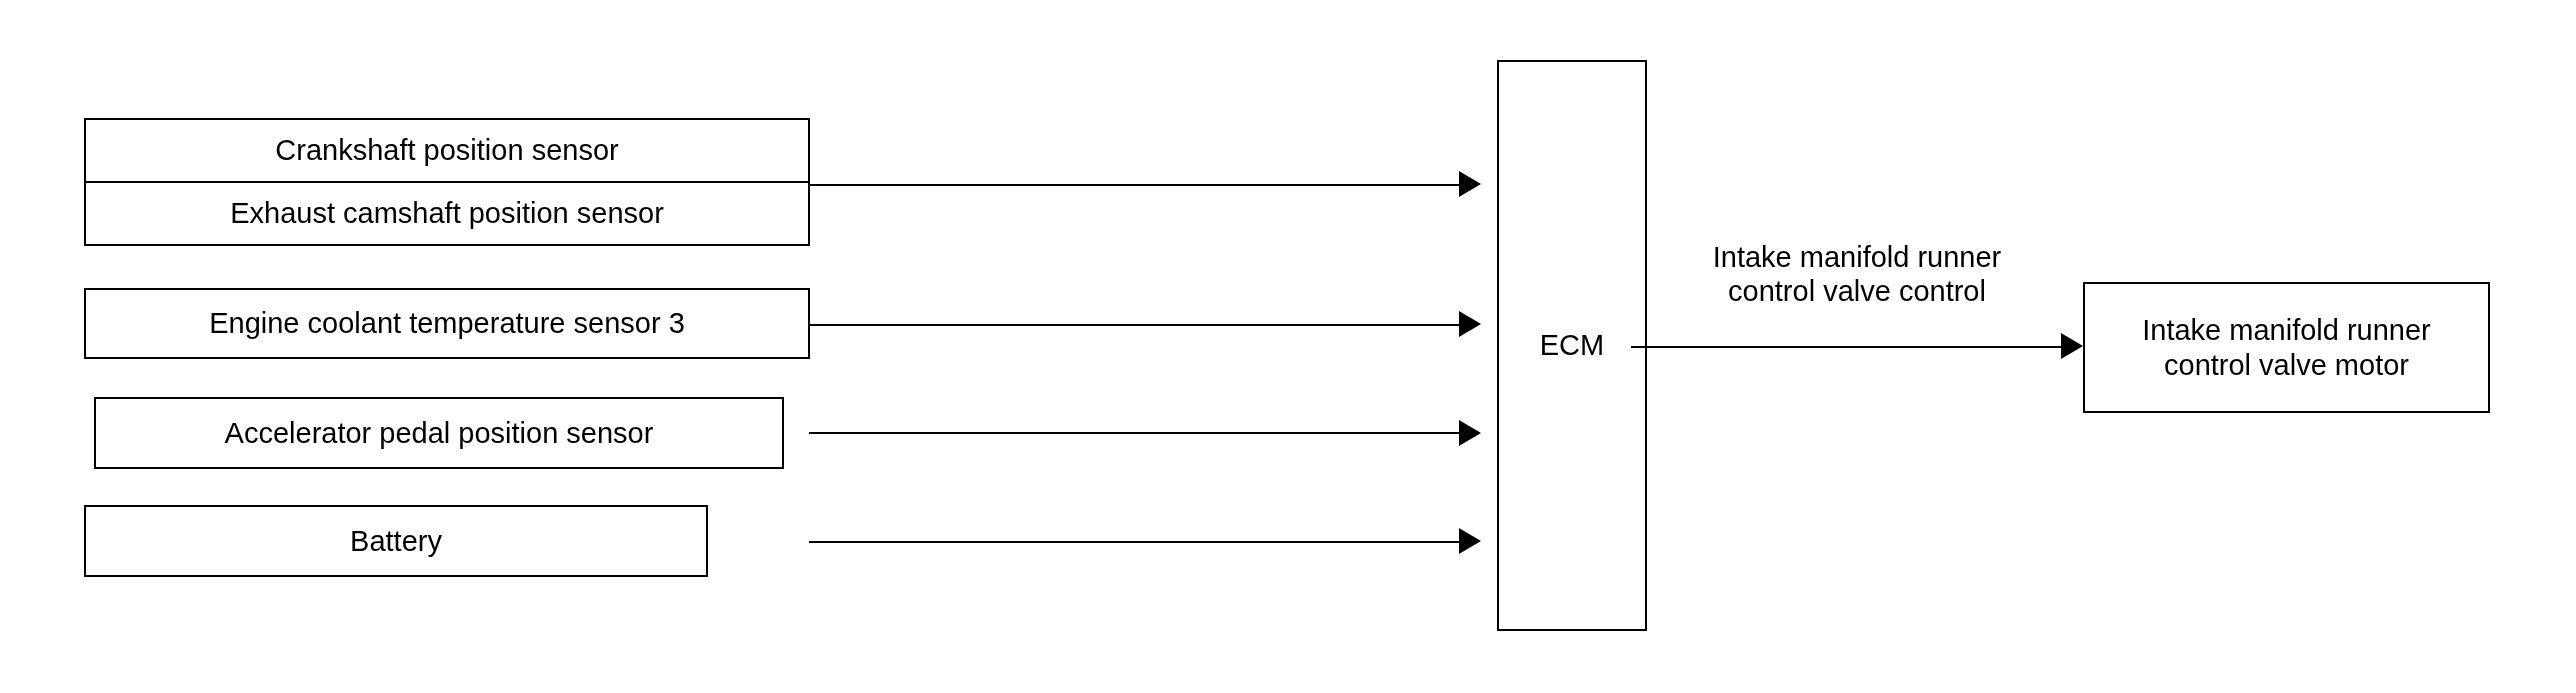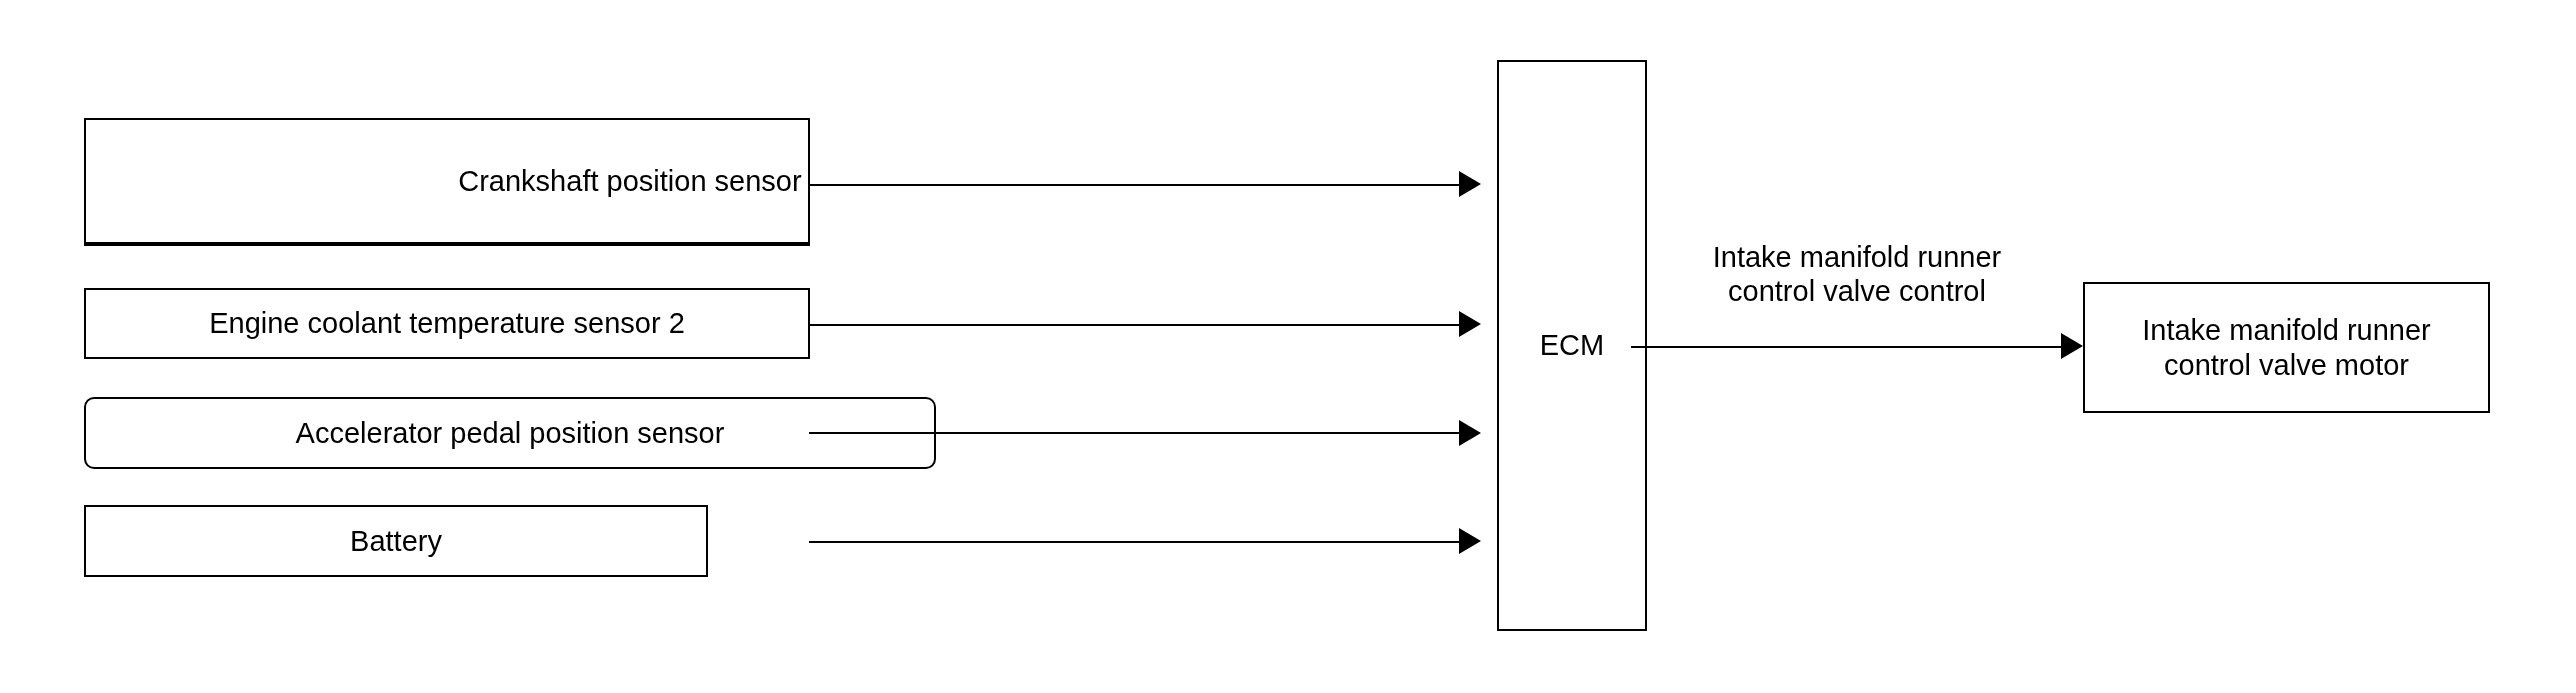--- a/index.html
+++ b/index.html
@@ -36,21 +36,21 @@
   }
   
   .node.split {
     justify-content: stretch;
     padding: 0;
   }
   .node.split .row {
     flex: 1 1 50%;
     display: flex;
     align-items: center;
-    justify-content: flex-end;
+    justify-content: center;
   }
   .node.split .row.divided {
     border-bottom: 2.6px solid #000000;
   }
   
   #ecm-node {
     justify-content: center;
     align-items: center;
     margin-left: 16px;
   }
@@ -79,27 +79,30 @@
 </style>
 </head>
 <body>
 
 <div id="canvas">
 
   <div class="node split" id="node-position-sensors" style="left:84px; top:118px; width:726px; height:128px;">
     <div class="row divided">
       <span class="node-label">Crankshaft position sensor</span>
     </div>
+    <div class="row">
+      <span class="node-label">Exhaust camshaft position sensor</span>
+    </div>
   </div>
 
   <div class="node" id="node-coolant-sensor" style="left:84px; top:288px; width:726px; height:71px;">
-    <span class="node-label">Engine coolant temperature sensor 2</span>
+    <span class="node-label">Engine coolant temperature sensor 3</span>
   </div>
 
-  <div class="node" id="node-accelerator-sensor" style="left:84px; top:397px; width:852px; height:72px;border-radius:10px;">
+  <div class="node" id="node-accelerator-sensor" style="left:94px; top:397px; width:690px; height:72px;">
     <span class="node-label">Accelerator pedal position sensor</span>
   </div>
 
   <div class="node" id="node-battery" style="left:84px; top:505px; width:624px; height:72px;">
     <span class="node-label">Battery</span>
   </div>
 
   <div class="node" id="ecm-node" style="left:1481px; top:60px; width:150px; height:571px;">
     <span class="node-label">ECM</span>
   </div>

